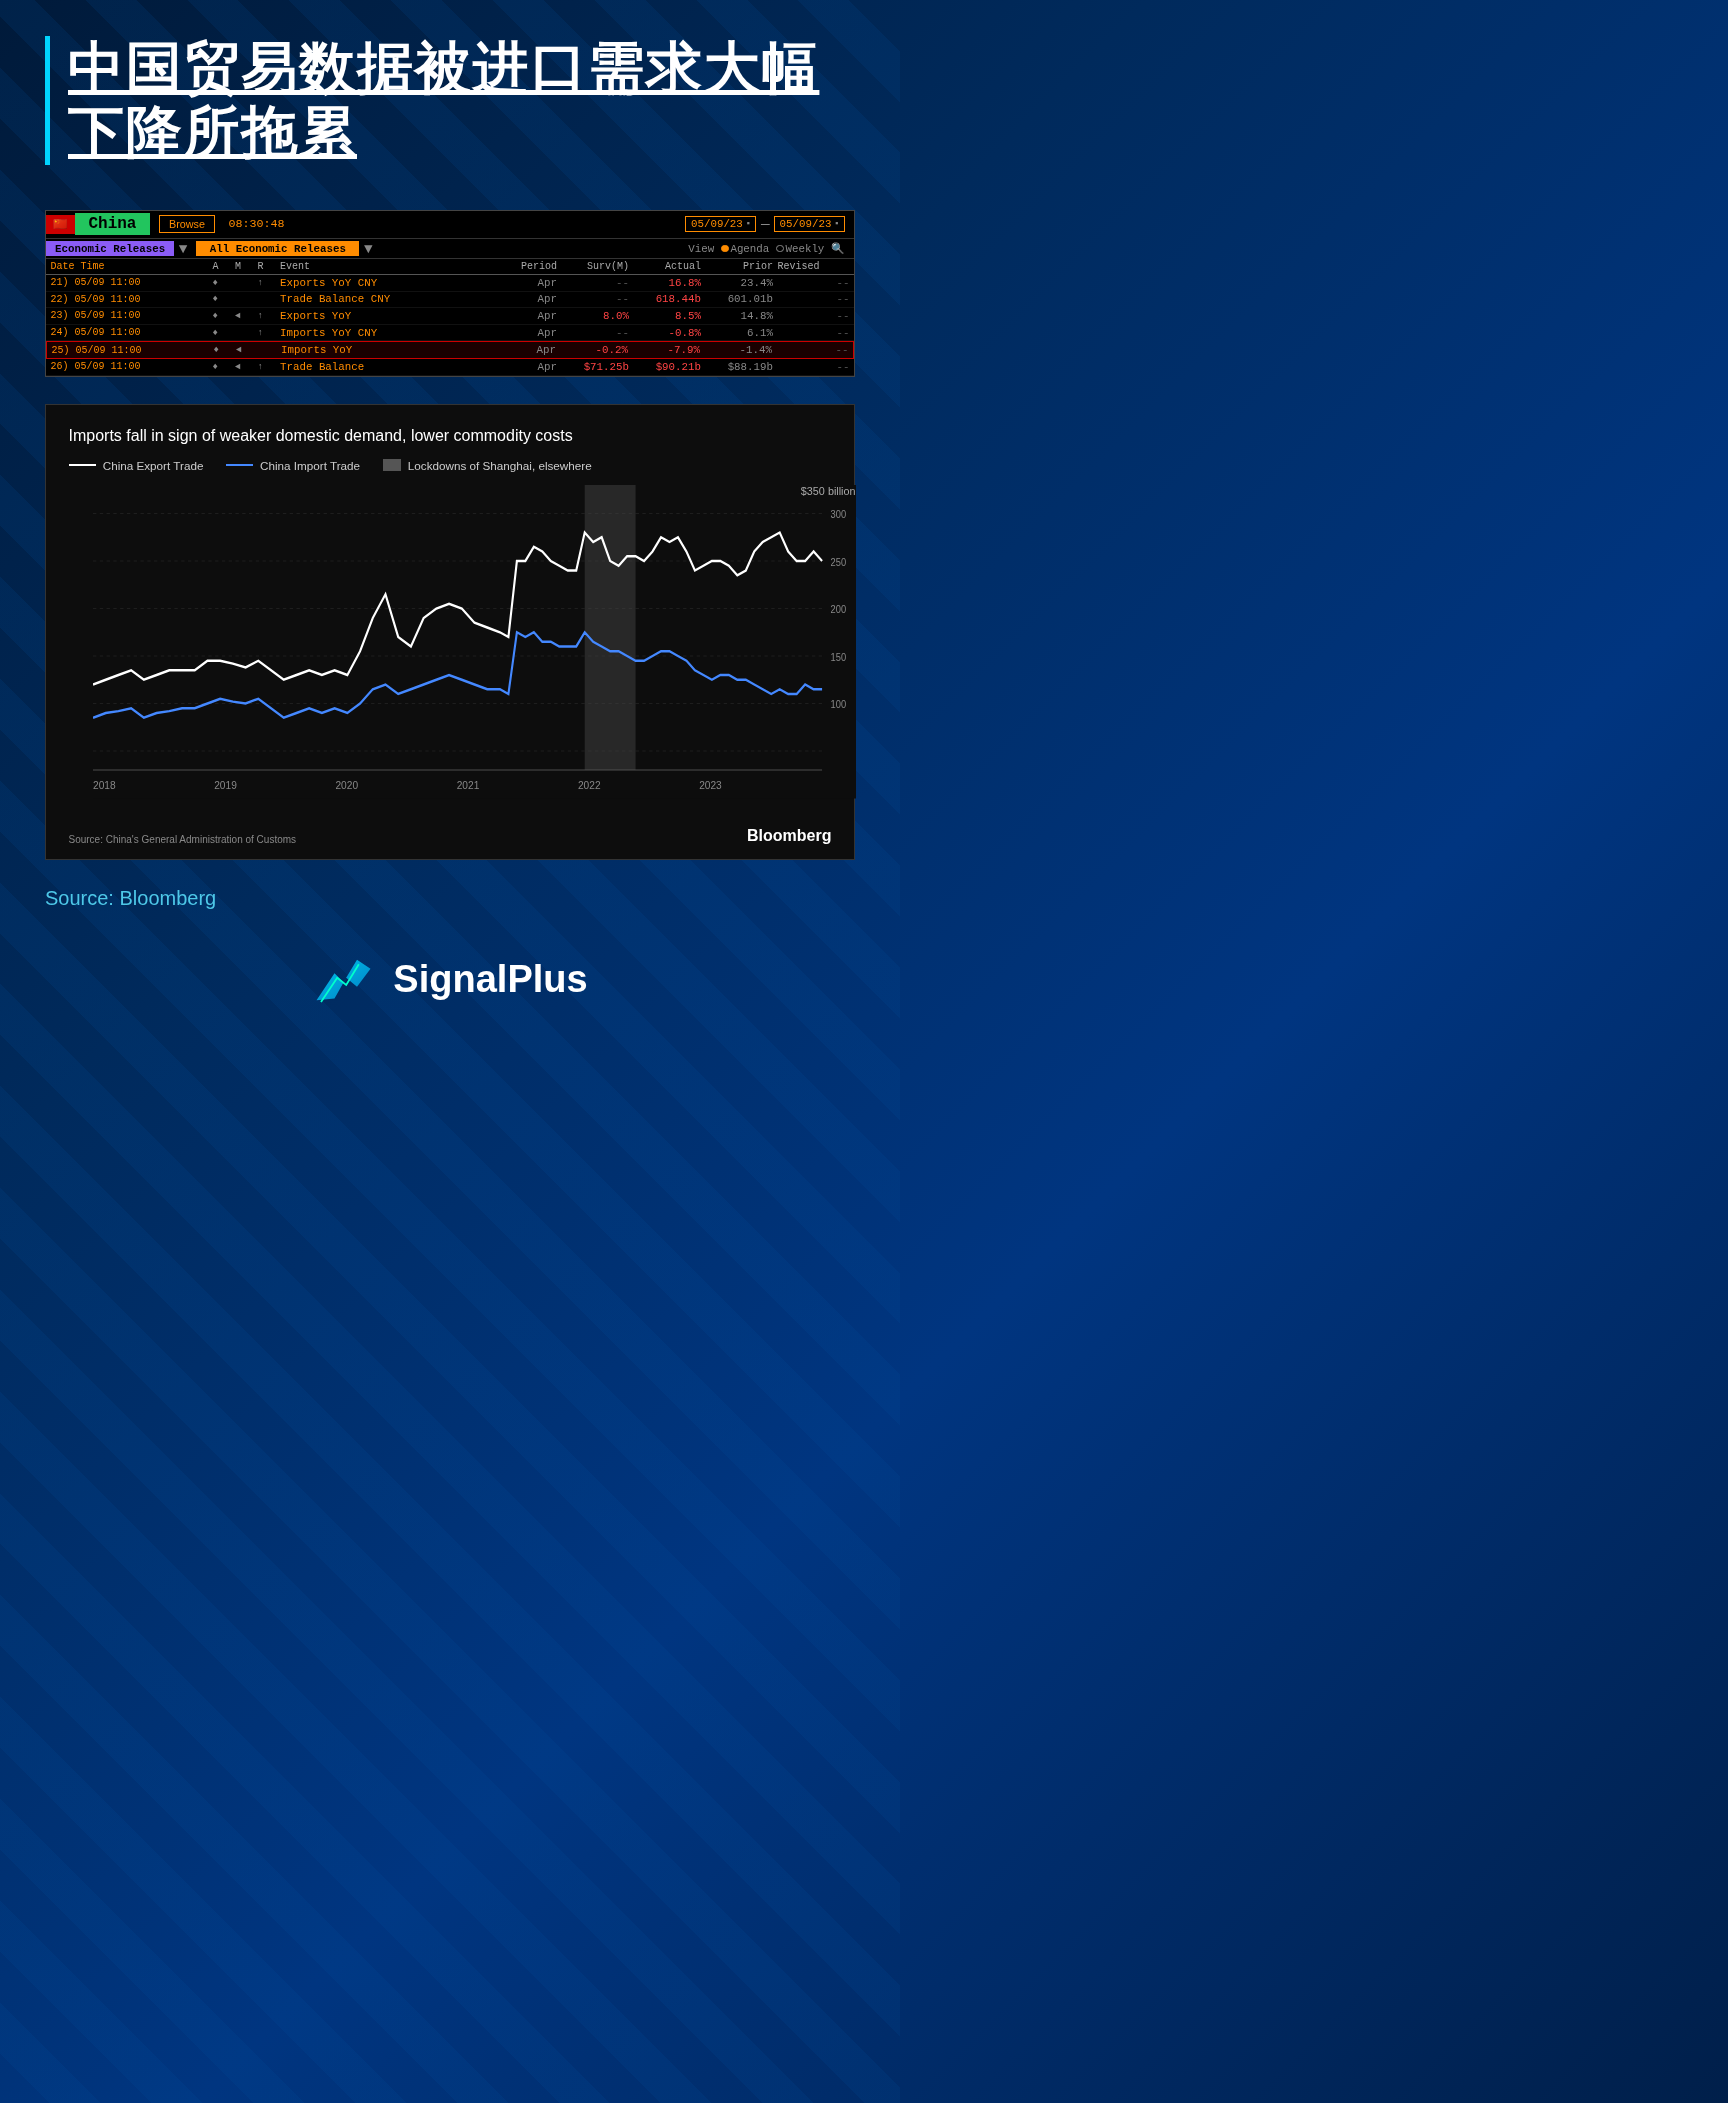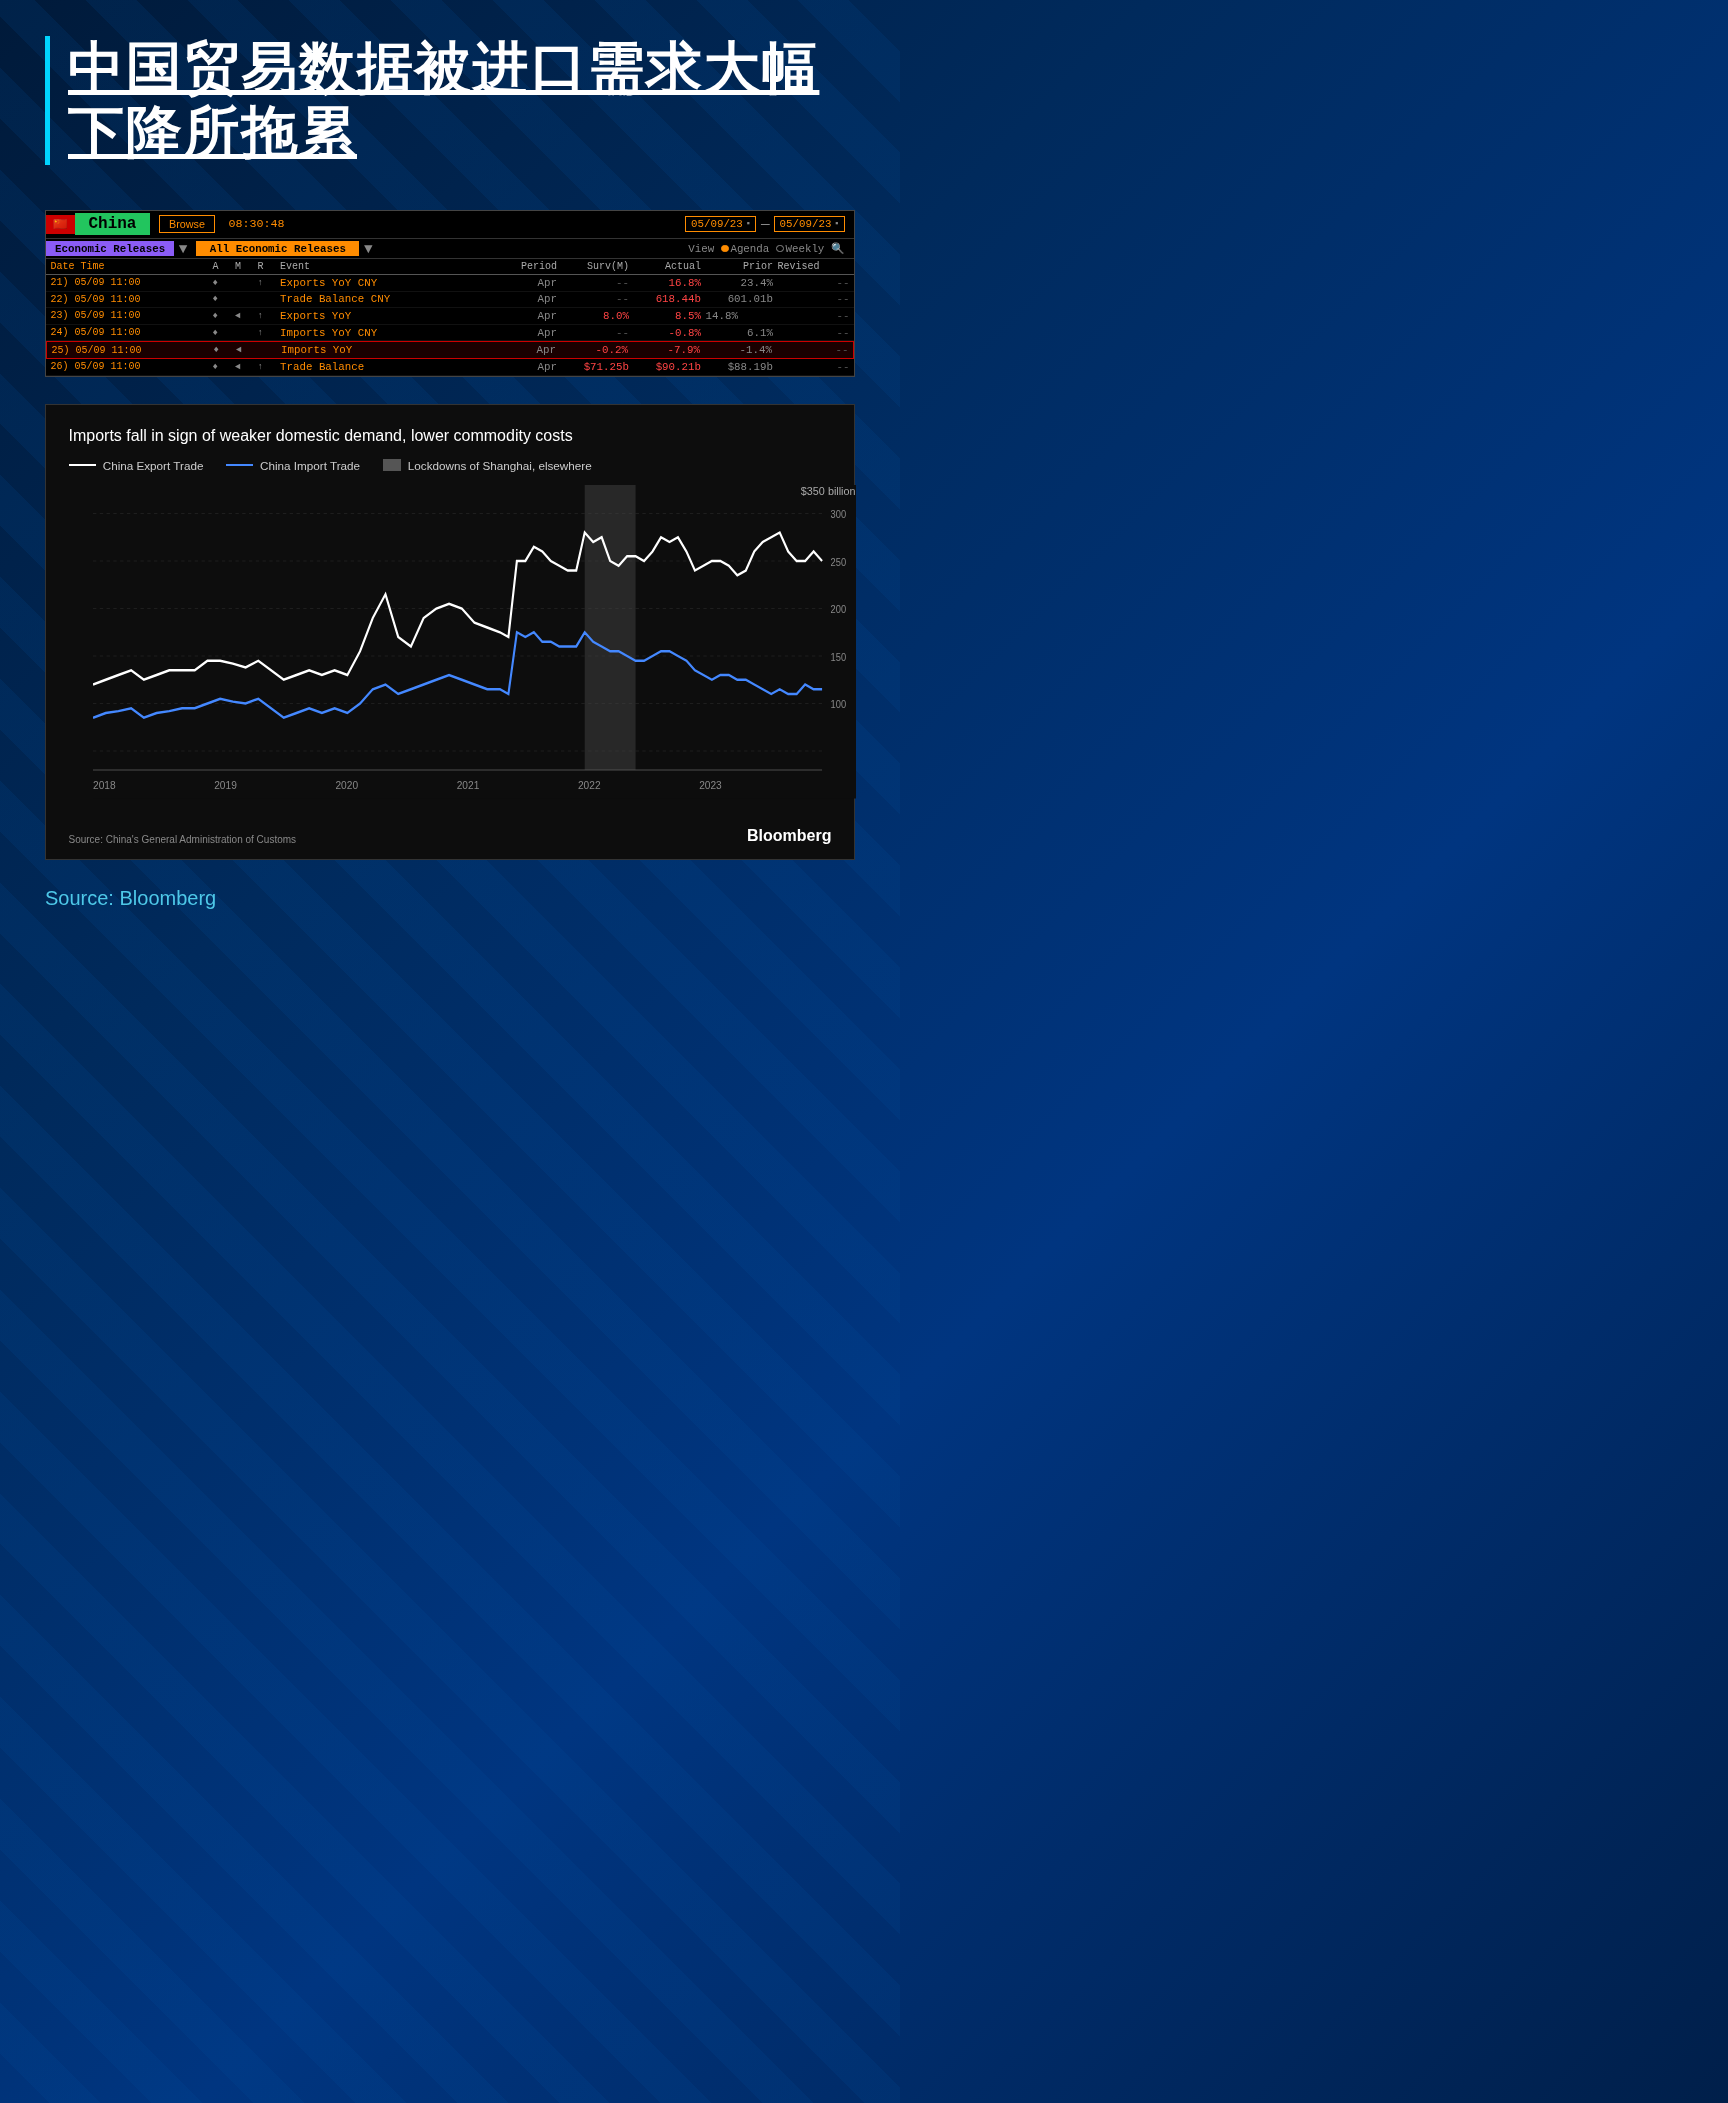--- a/index.html
+++ b/index.html
@@ -430,21 +430,21 @@
       <span style="color:#888; font-size:10px;">
         <span style="color:#ff8c00;">23) 05/09 11:00</span>
       </span>
       <span style="color:#888; font-size:9px;">♦</span>
       <span style="color:#888; font-size:9px;">◄</span>
       <span style="color:#888; font-size:9px;">↑</span>
       <span style="color:#ff8c00;">Exports YoY</span>
       <span style="color:#888; text-align:right; padding-right:4.5px;">Apr</span>
       <span style="color:#ff4444; text-align:right; padding-right:4.5px;">8.0%</span>
       <span style="color:#ff4444; text-align:right; padding-right:4.5px;">8.5%</span>
-      <span style="color:#888; text-align:left; padding-right:4.5px;">14.8%</span>
+      <span style="color:#888; text-align:right; padding-right:4.5px;">14.8%</span>
       <span style="color:#555; text-align:right;">--</span>
     </div>
         <div class="data-row">
       <span style="color:#888; font-size:10px;">
         <span style="color:#ff8c00;">24) 05/09 11:00</span>
       </span>
       <span style="color:#888; font-size:9px;">♦</span>
       <span style="color:#888; font-size:9px;"></span>
       <span style="color:#888; font-size:9px;">↑</span>
       <span style="color:#ff8c00;">Imports YoY CNY</span>
@@ -538,14 +538,27 @@
         <text x="715" y="320" fill="#888" font-size="12" font-family="Arial">2023</text>
       </svg>
     </div>
 
     <div class="chart-source">Source: China's General Administration of Customs</div>
     <div class="bloomberg-brand">Bloomberg</div>
   </div>
 
   <div class="source-line">Source: Bloomberg</div>
 
+  <div class="logo-section">
+    <svg class="signal-logo-icon" viewBox="0 0 70 55">
+      <defs>
+        <linearGradient id="logoGrad" x1="0%" y1="0%" x2="100%" y2="100%">
+          <stop offset="0%" style="stop-color:#00d4ff;stop-opacity:1"></stop>
+          <stop offset="100%" style="stop-color:#0088cc;stop-opacity:1"></stop>
+        </linearGradient>
+      </defs>
+      <path d="M5,50 L25,20 L35,30 L50,5 L65,15 L50,35 L38,25 L25,48 Z" fill="url(#logoGrad)" opacity="0.9"></path>
+      <path d="M10,52 L28,25 L38,33 L52,10" fill="none" stroke="#00ffcc" stroke-width="2"></path>
+    </svg>
+    <div class="signal-logo-text">SignalPlus</div>
+  </div>
 </div>
 
 
 </body></html>

